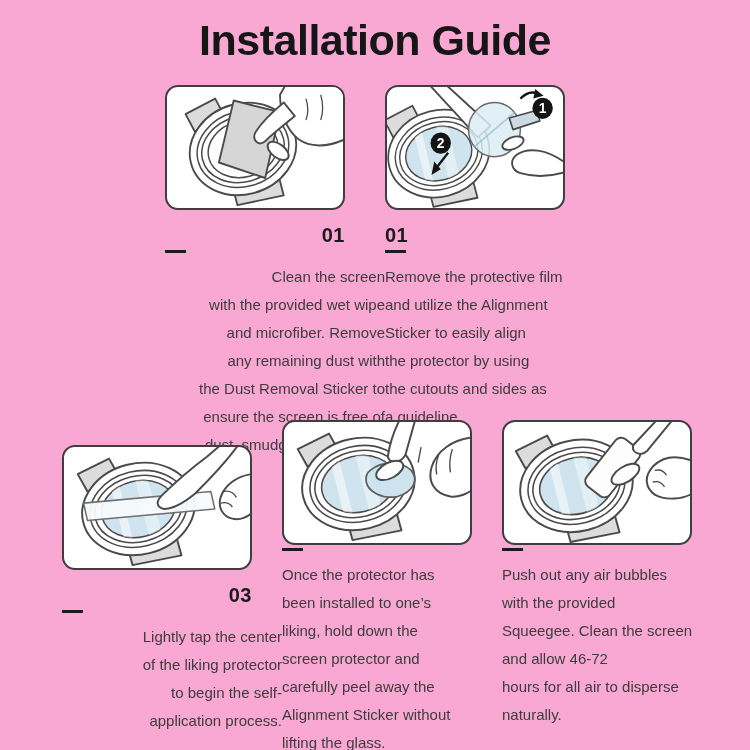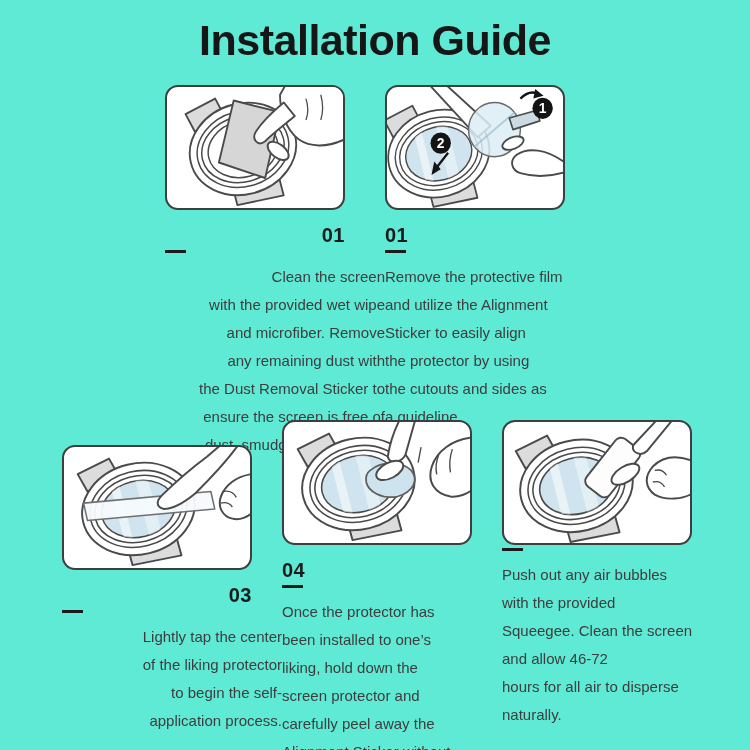--- a/index.html
+++ b/index.html
@@ -1,17 +1,17 @@
 <!DOCTYPE html>
 <html><head>
 <meta charset="utf-8">
 <style>
   html,body{margin:0;padding:0;background:#ffffff;}
   .canvas{
-    position:relative;width:750px;height:750px;background:#5eead4;
+    position:relative;width:750px;height:750px;background:#f9a8d4;
     font-family:"Liberation Sans", sans-serif;overflow:hidden;
   }
   .title{
     position:absolute;top:16px;left:0;width:750px;margin:0;text-align:center;
     font-size:43px;font-weight:700;color:#161616;letter-spacing:-0.5px;
   }
   .step{position:absolute;}
   .s1{left:165px;top:85px;width:180px;text-align:right;}
   .s2{left:385px;top:85px;width:180px;}
   .s3{left:62px;top:445px;width:190px;text-align:right;}
@@ -156,21 +156,20 @@
           </g>
         <path d="M88,50 C100,40 120,40 130,50 C138,60 132,72 116,77 C100,80 86,72 84,62 C83,56 84,53 88,50 Z" fill="#cde3ee" stroke="#5f5f5f" stroke-width="1.8"></path>
         <g fill="#ffffff" stroke="#4a4a4a" stroke-width="2" stroke-linejoin="round">
           <path d="M118,-2 L134,-2 L124,34 C120,42 108,44 106,36 C108,22 113,8 118,-2 Z"></path>
           <ellipse cx="108" cy="50" rx="15" ry="8" transform="rotate(-28 108 50)"></ellipse>
           <path d="M192,16 C172,18 156,30 151,46 C146,62 154,74 170,77 C178,78 188,74 192,70 Z"></path>
         </g>
         <path d="M158,34 q-4,10 -2,20 M172,28 q-4,12 -2,24 M140,26 L137,42" fill="none" stroke="#4a4a4a" stroke-width="1.4"></path>
       </svg>
     </div>
-    <div class="num">04</div>
     <div class="rule"></div>
     <div class="desc">Once the protector has
 been installed to one’s
 liking, hold down the
 screen protector and
 carefully peel away the
 Alignment Sticker without
 lifting the glass.</div>
   </div>
 

